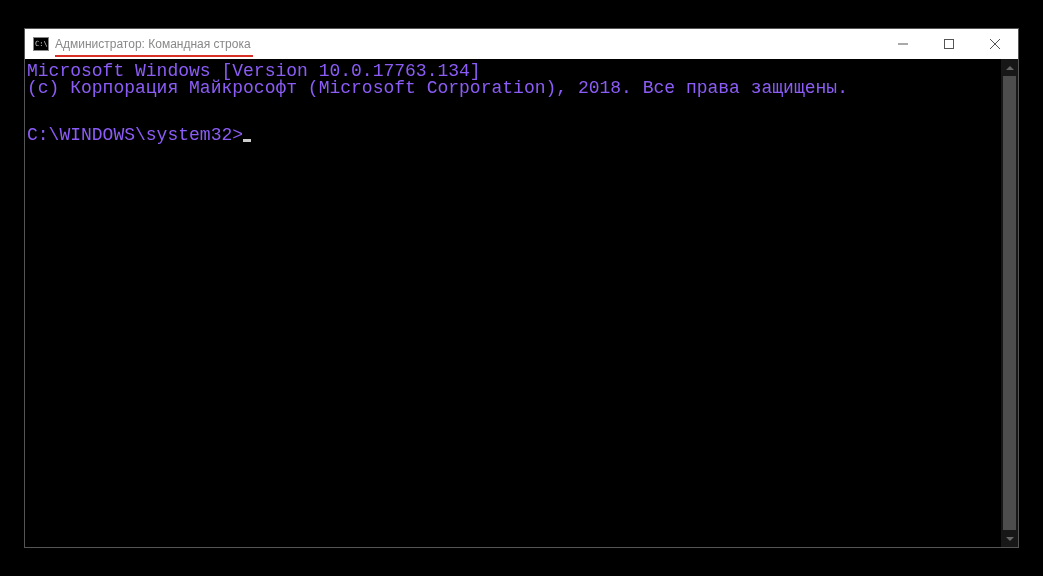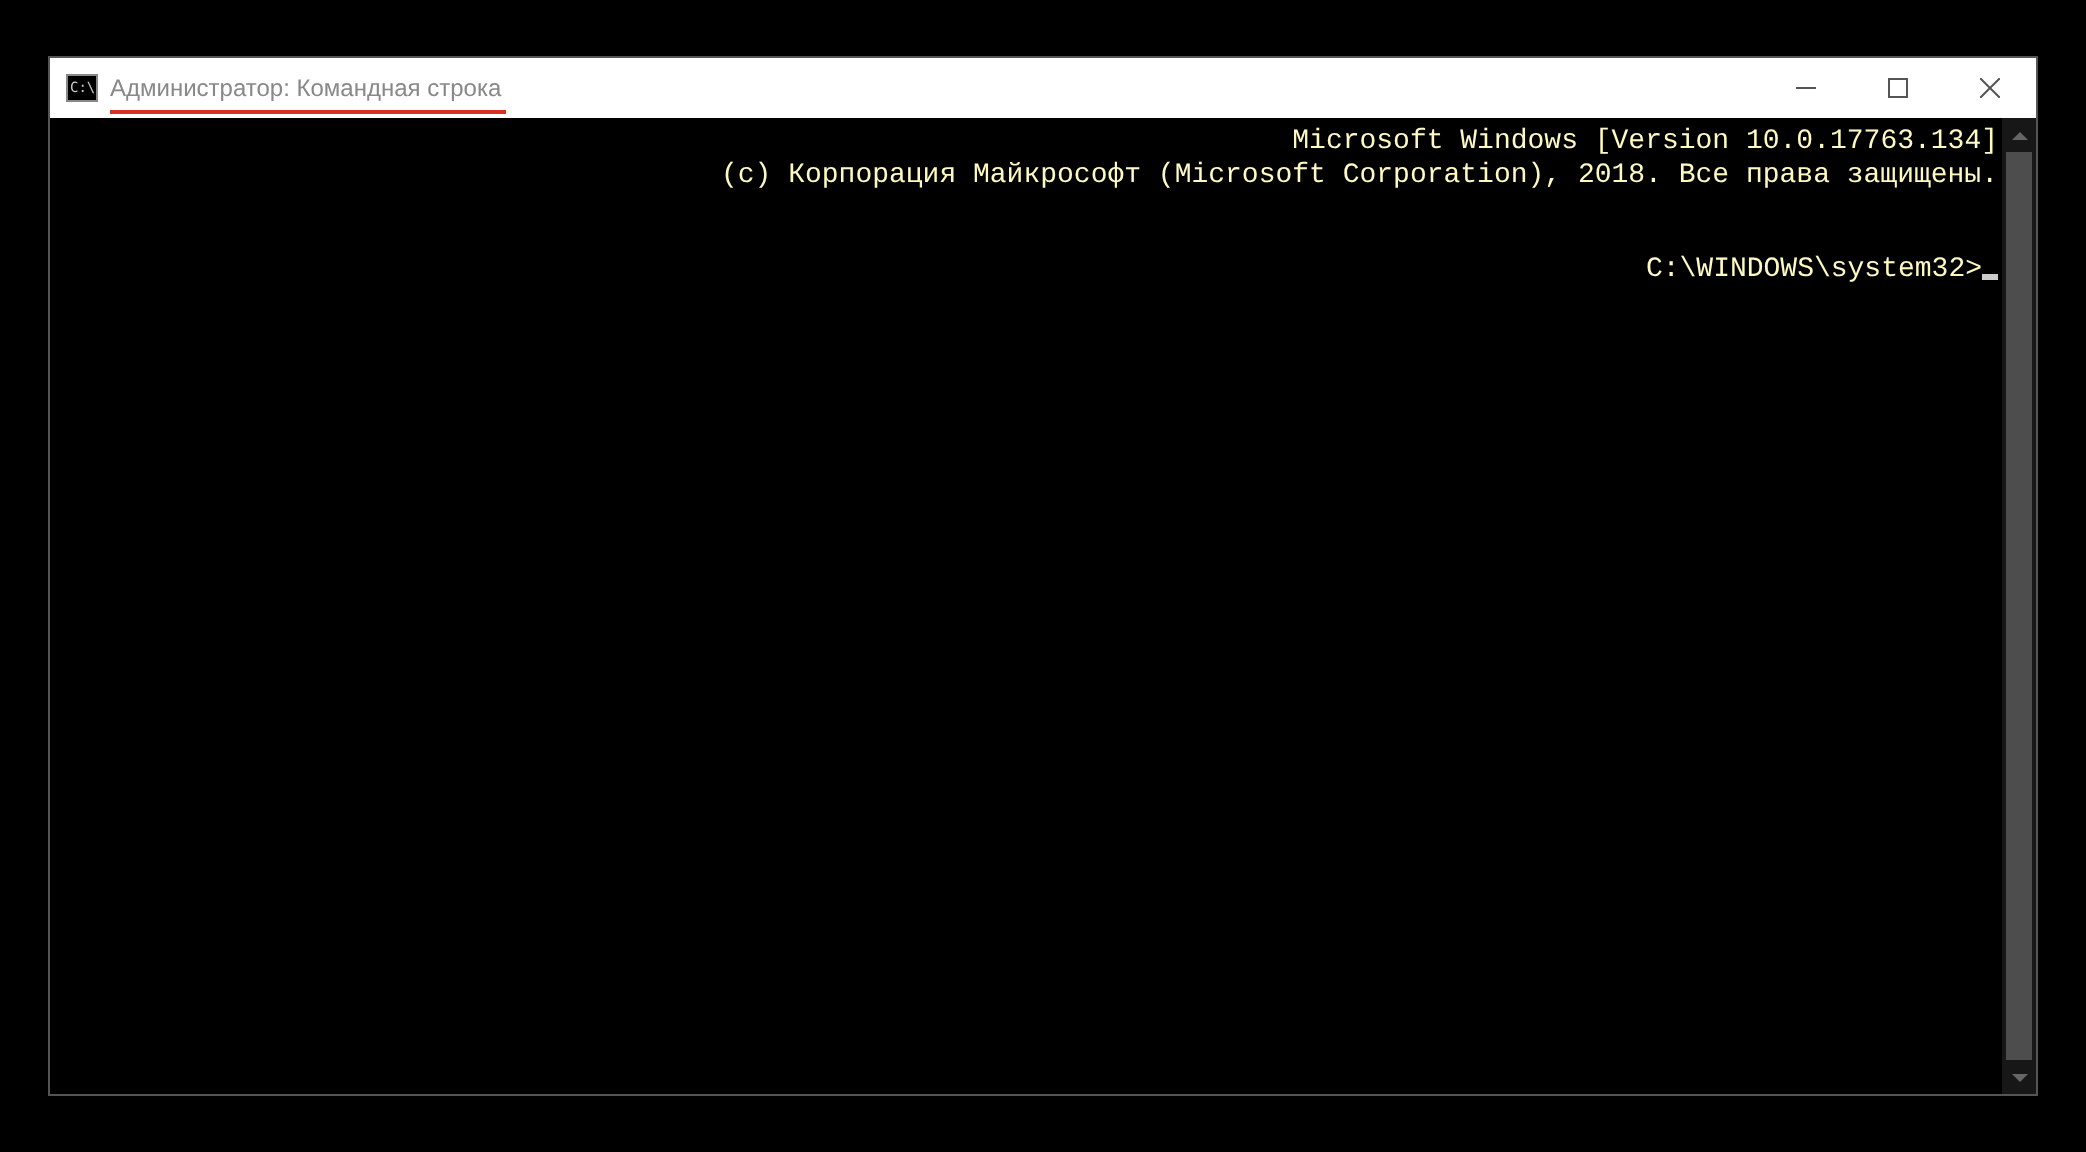--- a/index.html
+++ b/index.html
@@ -78,27 +78,26 @@
     }
     .console-area {
       flex: 1;
       background: #000;
       display: flex;
       overflow: hidden;
     }
     .console-content {
       flex: 1;
       padding: 4px 2px;
-      color: #fef9c3;
+      color: #8b5cf6;
       font-family: Consolas, 'Courier New', monospace;
-      font-size: 14px;
+      font-size: 18px;
       line-height: 17px;
       white-space: pre;
       overflow: hidden;
-      text-align: right;
     }
     .scrollbar {
       width: 17px;
       background: #171717;
       display: flex;
       flex-direction: column;
     }
     .scroll-btn {
       height: 17px;
       display: flex;

